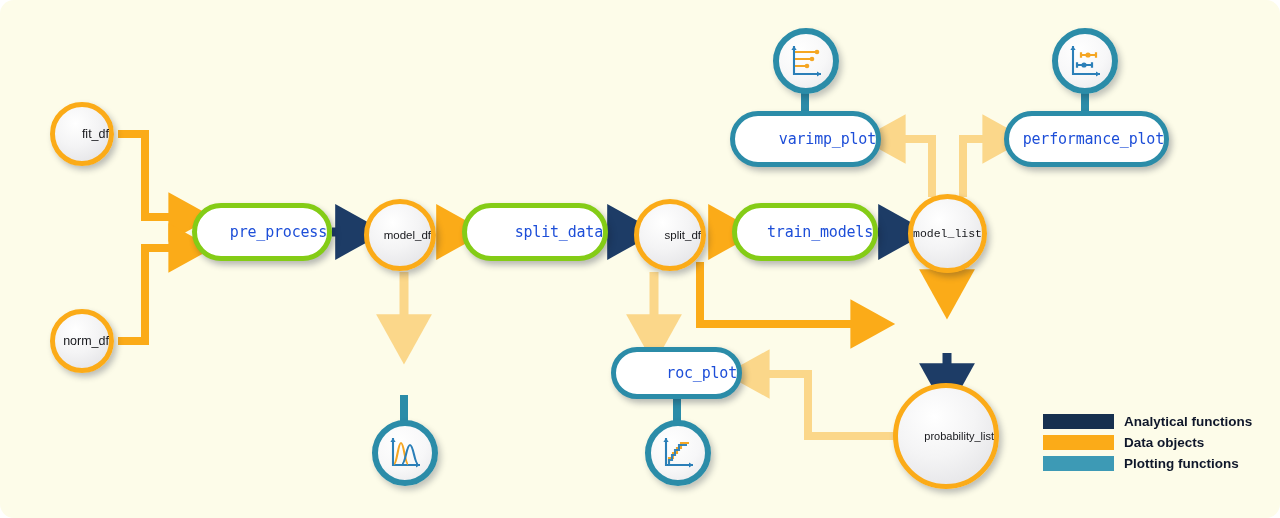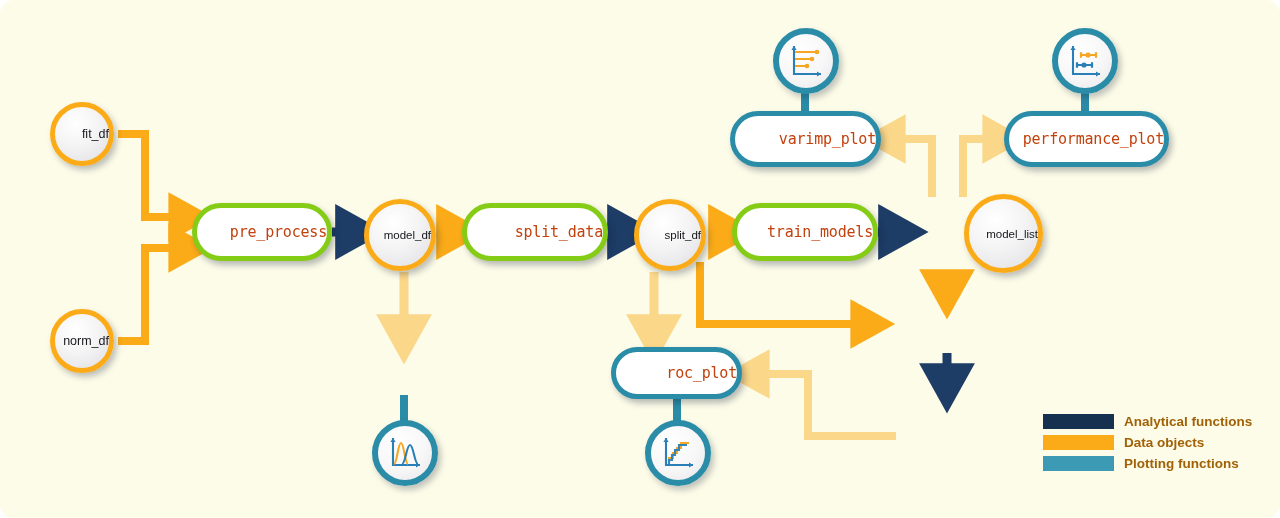--- a/index.html
+++ b/index.html
@@ -30,21 +30,21 @@
     display: flex;
     align-items: center;
     justify-content: flex-end;
     background: #ffffff;
     z-index: 5;
   }
   .fn {
     border-radius: 999px;
     font-family: "DejaVu Sans Mono", "Liberation Mono", monospace;
     font-size: 15px;
-    color: #c2410c;
+    color: #1d4ed8;
     letter-spacing: -0.2px;
   }
   .fn.analytical {
     border: 5px solid #84cc16;
     box-shadow: 3px 4px 6px rgba(20,30,50,0.30);
   }
   .fn.plotting {
     border: 5px solid #2b8ca8;
     box-shadow: 3px 4px 6px rgba(20,30,50,0.30);
   }
@@ -96,21 +96,21 @@
   .swatch {
     width: 71px;
     height: 15px;
     margin-right: 10px;
     flex: 0 0 auto;
   }
   .legend-label {
     font-family: "Liberation Sans", sans-serif;
     font-size: 13.5px;
     font-weight: bold;
-    color: #a16207;
+    color: #0f172a;
     white-space: nowrap;
   }
 </style>
 </head>
 <body>
 
 <div id="canvas">
 
   <svg id="edges" viewBox="0 0 1280 518" width="1280" height="518">
     <defs>
@@ -231,24 +231,27 @@
   </div>
 
   <div class="node data-node small" style="left:364px; top:199px; width:72px; height:72px;">
     <span>model_df</span>
   </div>
 
   <div class="node data-node small" style="left:634px; top:199px; width:72px; height:72px;">
     <span>split_df</span>
   </div>
 
-  <div class="node data-node small" style="left:964px; top:194px; width:79px; height:79px;">
+  <div class="node data-node small" style="left:908px; top:194px; width:79px; height:79px;font-family:Liberation Mono, monospace;">
     <span>model_list</span>
   </div>
 
+  <div class="node data-node tiny" style="left:893px; top:383px; width:106px; height:106px;">
+    <span>probability_list</span>
+  </div>
 
   <div class="node fn analytical" style="left:192px; top:203px; width:140px; height:58px;">
     <span>pre_process</span>
   </div>
 
   <div class="node fn analytical" style="left:462px; top:203px; width:146px; height:58px;">
     <span>split_data</span>
   </div>
 
   <div class="node fn analytical" style="left:732px; top:203px; width:146px; height:58px;">

